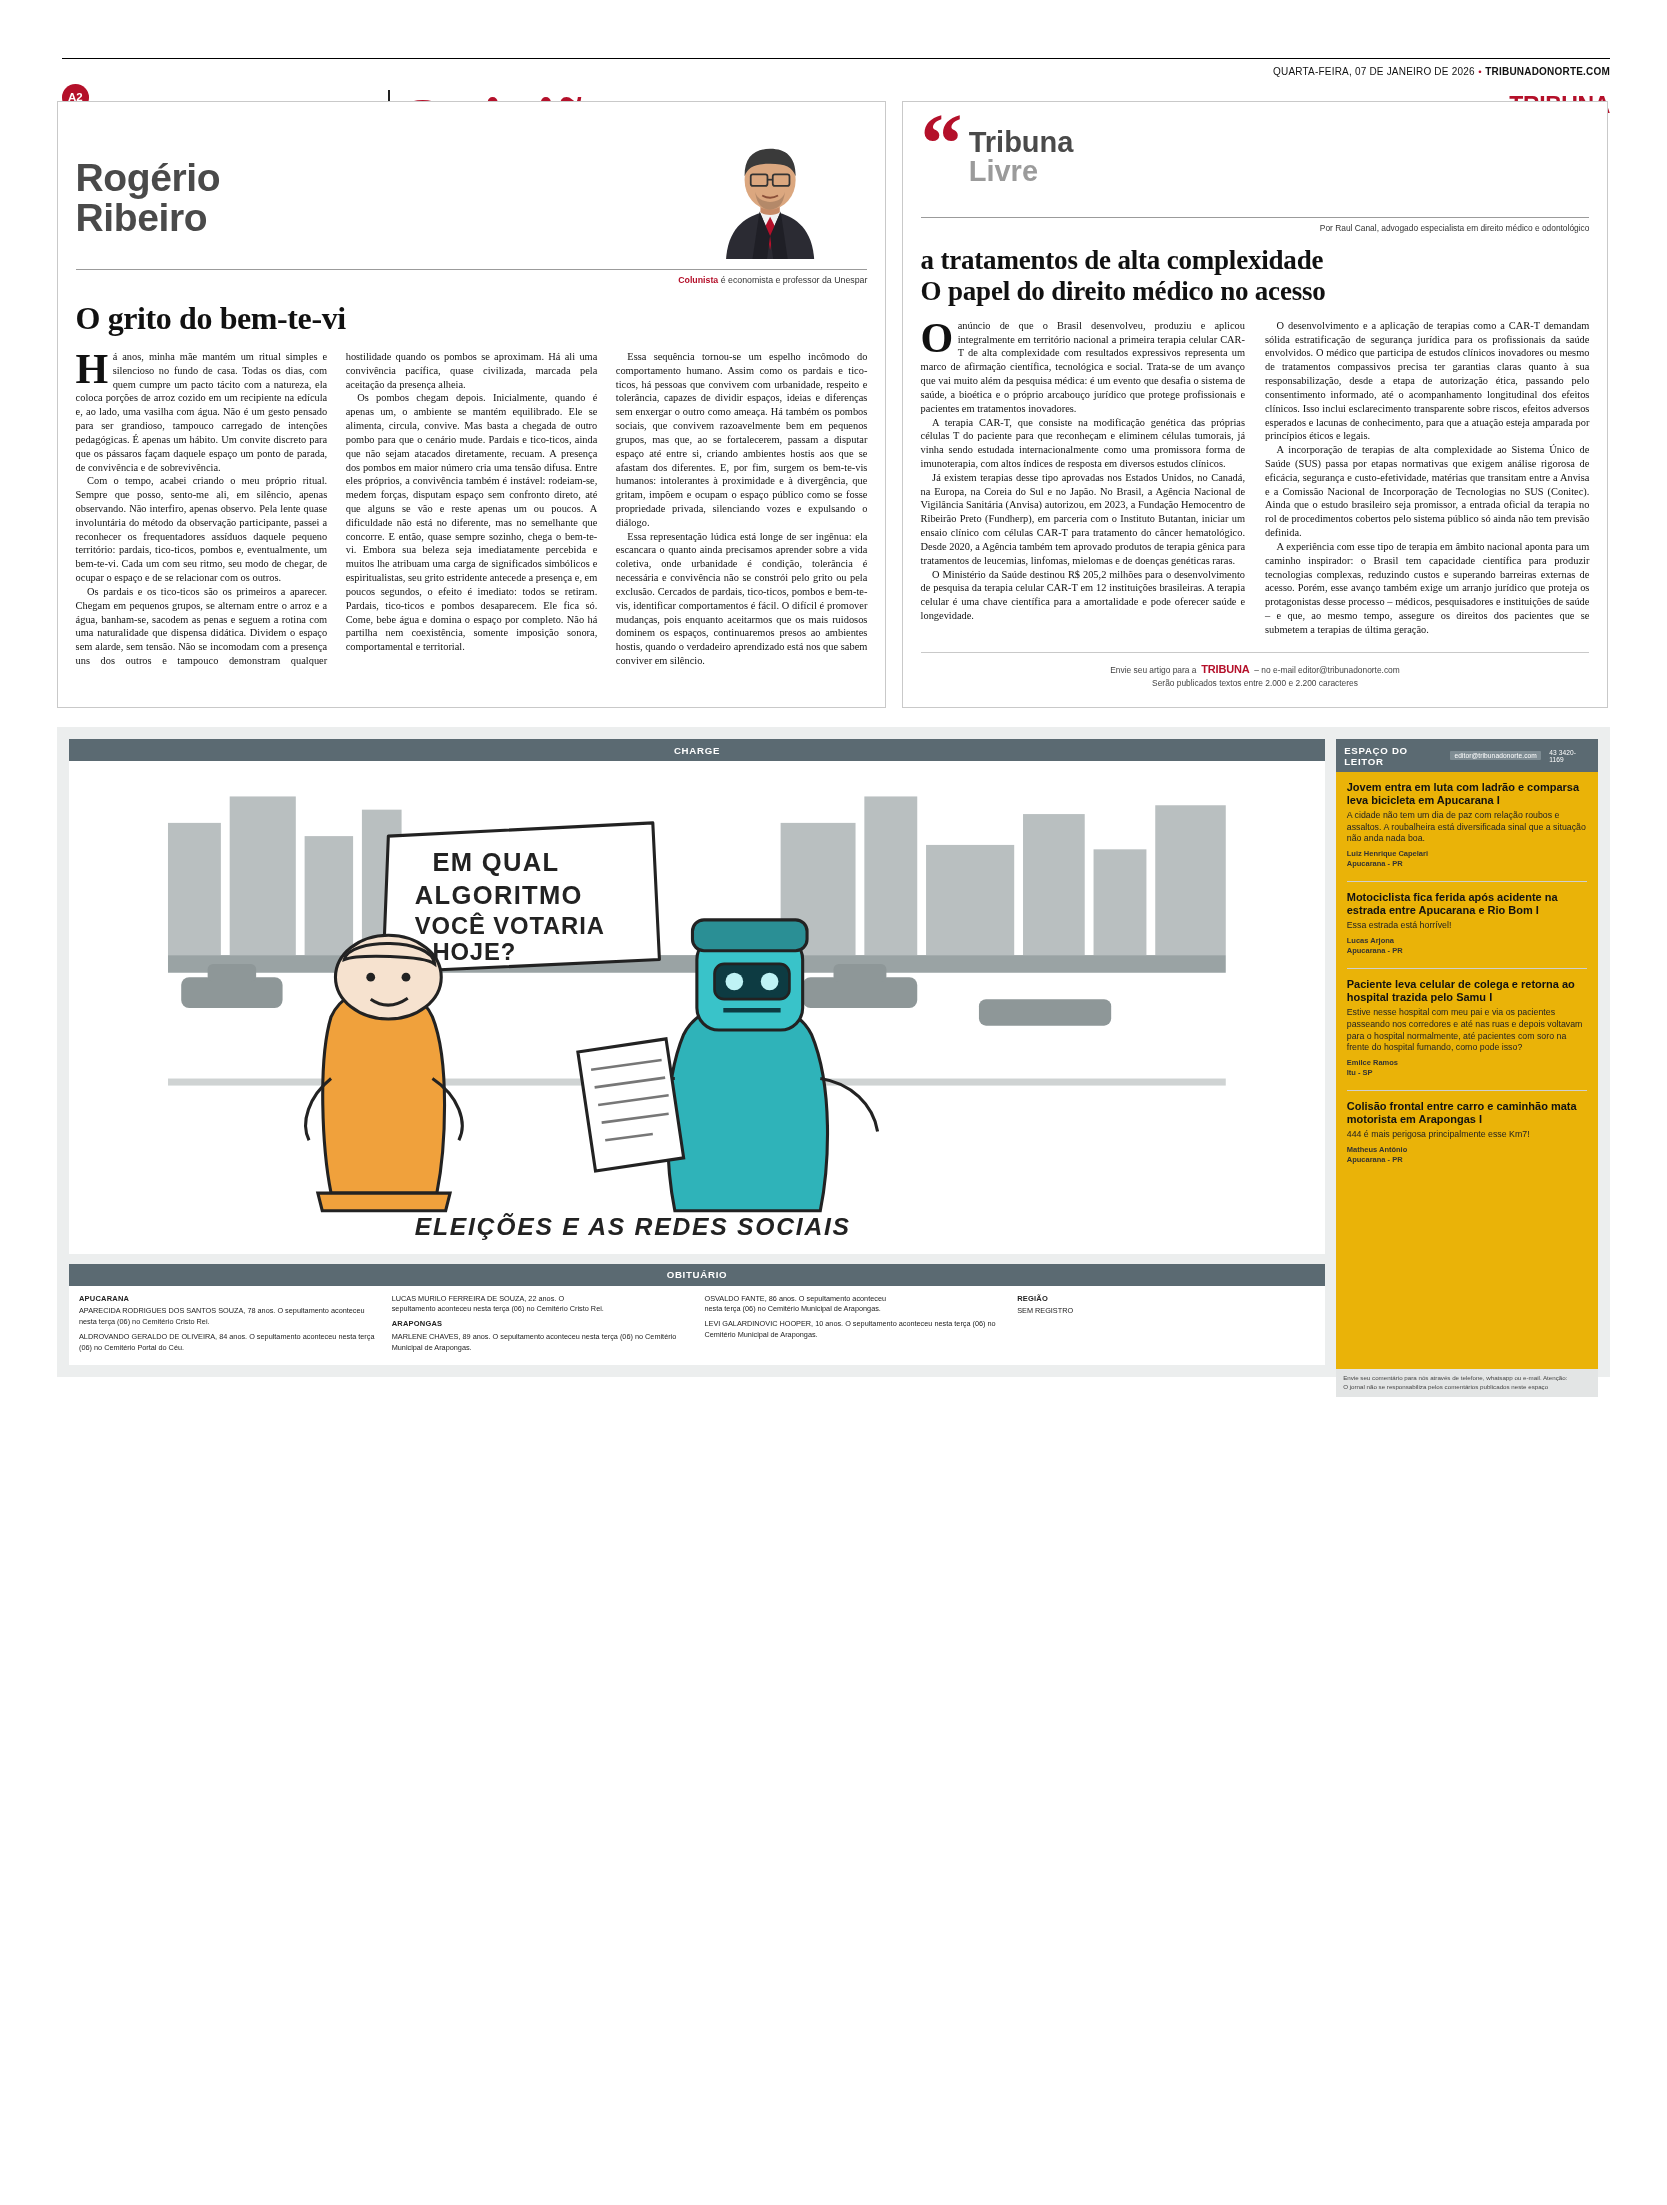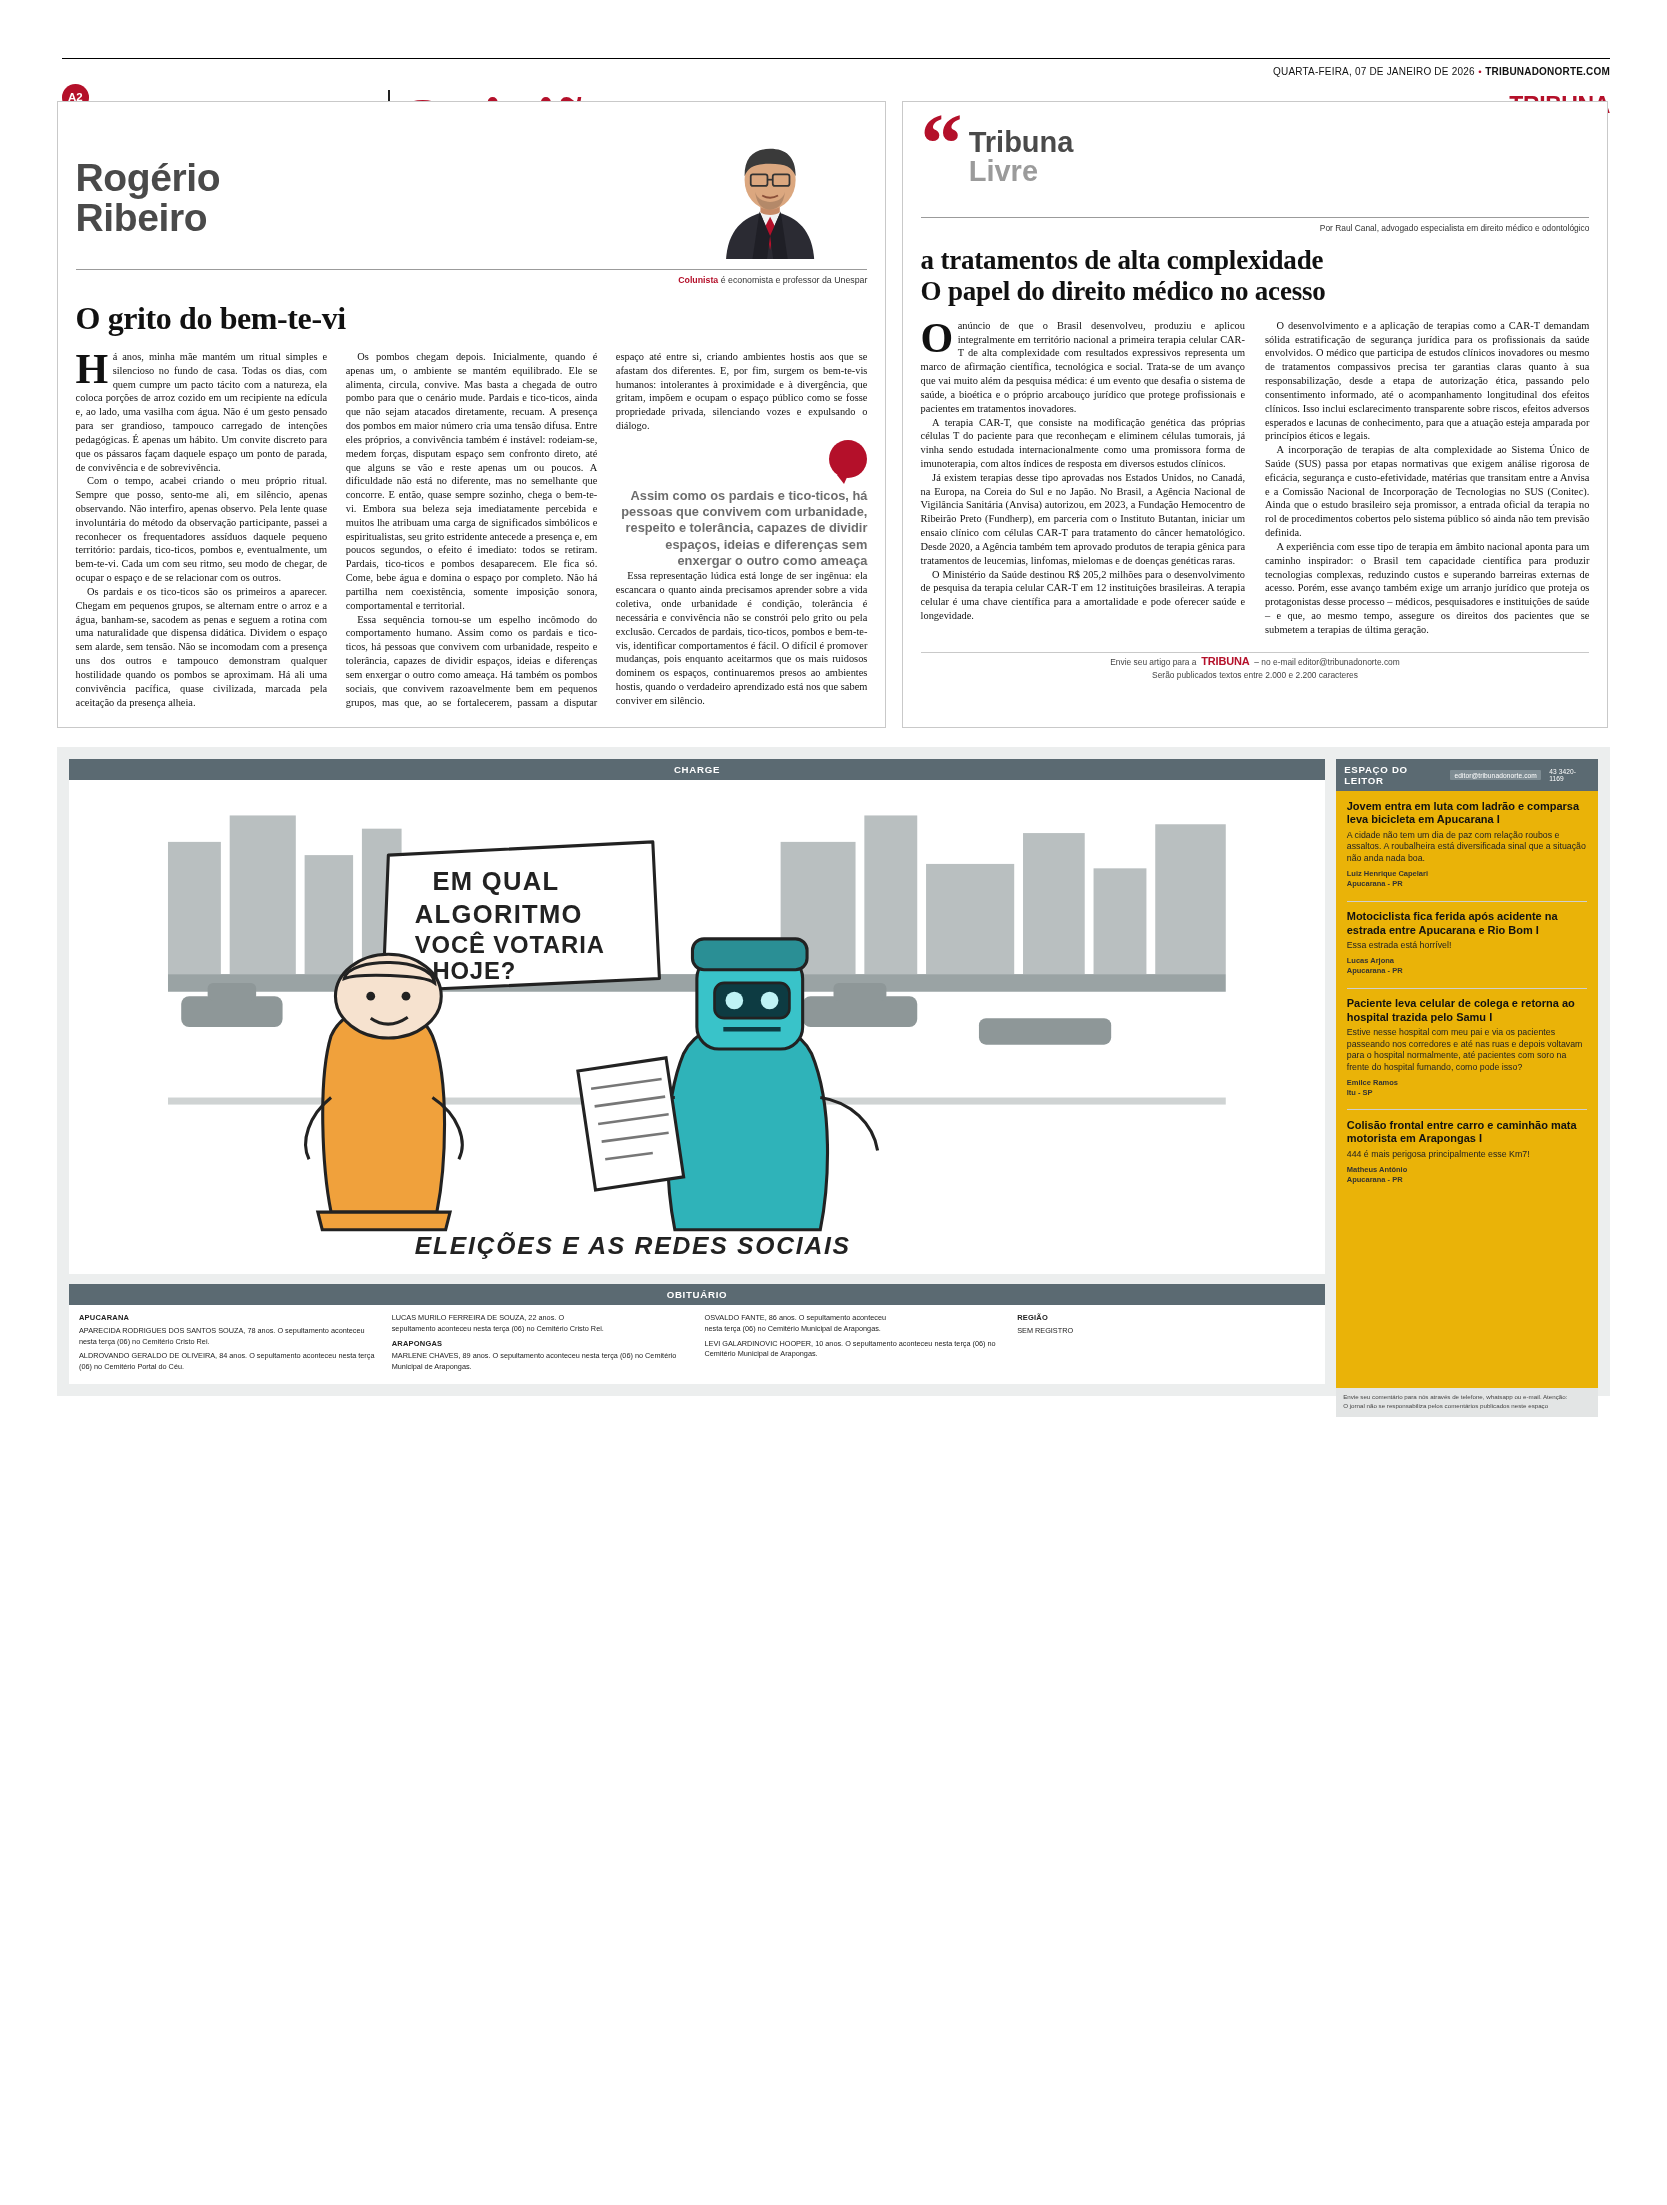--- a/index.html
+++ b/index.html
@@ -251,21 +251,21 @@
     font-weight:bold;
     font-size:27px;
     line-height:1.14;
     margin:12.3px 0 12.3px 0;
     color:#111;
     letter-spacing:-0.2px;
   }
   .tl-footer{
     margin-top:15px;
     border-top:0.9px solid #c9c9c9;
-    padding-top:0;
+    padding-top:8px;
     text-align:center;
     font-family:"Liberation Sans", sans-serif;
     font-size:8.4px;
     color:#444;
     line-height:1.5;
   }
   .tl-footer .brand{
     font-family:"Liberation Sans", sans-serif;
     font-weight:bold;
     color:#b4102a;
@@ -457,24 +457,20 @@
       </div>
 
       <div class="headline-left">O grito do bem-te-vi</div>
 
       <div class="cols3">
         <p class="first"><span class="dropcap">H</span><span>á anos, minha mãe mantém um ritual simples e silencioso no fundo de casa. Todas os dias, com quem cumpre um pacto tácito com a natureza, ela coloca porções de arroz cozido em um recipiente na edícula e, ao lado, uma vasilha com água. Não é um gesto pensado para ser grandioso, tampouco carregado de intenções pedagógicas. É apenas um hábito. Um convite discreto para que os pássaros façam daquele espaço um ponto de parada, de convivência e de sobrevivência.</span></p>
         <p>Com o tempo, acabei criando o meu próprio ritual. Sempre que posso, sento-me ali, em silêncio, apenas observando. Não interfiro, apenas observo. Pela lente quase involuntária do método da observação participante, passei a reconhecer os frequentadores assíduos daquele pequeno território: pardais, tico-ticos, pombos e, eventualmente, um bem-te-vi. Cada um com seu ritmo, seu modo de chegar, de ocupar o espaço e de se relacionar com os outros.</p>
         <p>Os pardais e os tico-ticos são os primeiros a aparecer. Chegam em pequenos grupos, se alternam entre o arroz e a água, banham-se, sacodem as penas e seguem a rotina com uma naturalidade que dispensa didática. Dividem o espaço sem alarde, sem tensão. Não se incomodam com a presença uns dos outros e tampouco demonstram qualquer hostilidade quando os pombos se aproximam. Há ali uma convivência pacífica, quase civilizada, marcada pela aceitação da presença alheia.</p>
         <p>Os pombos chegam depois. Inicialmente, quando é apenas um, o ambiente se mantém equilibrado. Ele se alimenta, circula, convive. Mas basta a chegada de outro pombo para que o cenário mude. Pardais e tico-ticos, ainda que não sejam atacados diretamente, recuam. A presença dos pombos em maior número cria uma tensão difusa. Entre eles próprios, a convivência também é instável: rodeiam-se, medem forças, disputam espaço sem confronto direto, até que alguns se vão e reste apenas um ou poucos. A dificuldade não está no diferente, mas no semelhante que concorre. E então, quase sempre sozinho, chega o bem-te-vi. Embora sua beleza seja imediatamente percebida e muitos lhe atribuam uma carga de significados simbólicos e espiritualistas, seu grito estridente antecede a presença e, em poucos segundos, o efeito é imediato: todos se retiram. Pardais, tico-ticos e pombos desaparecem. Ele fica só. Come, bebe água e domina o espaço por completo. Não há partilha nem coexistência, somente imposição sonora, comportamental e territorial.</p>
         <p>Essa sequência tornou-se um espelho incômodo do comportamento humano. Assim como os pardais e tico-ticos, há pessoas que convivem com urbanidade, respeito e tolerância, capazes de dividir espaços, ideias e diferenças sem enxergar o outro como ameaça. Há também os pombos sociais, que convivem razoavelmente bem em pequenos grupos, mas que, ao se fortalecerem, passam a disputar espaço até entre si, criando ambientes hostis aos que se afastam dos diferentes. E, por fim, surgem os bem-te-vis humanos: intolerantes à proximidade e à divergência, que gritam, impõem e ocupam o espaço público como se fosse propriedade privada, silenciando vozes e expulsando o diálogo.</p>
-        <div class="pullquote">
-          <div class="pq-icon"></div>
-          <span>Assim como os pardais e tico-ticos, há pessoas que convivem com urbanidade, respeito e tolerância, capazes de dividir espaços, ideias e diferenças sem enxergar o outro como ameaça</span>
-        </div>
         <p>Essa representação lúdica está longe de ser ingênua: ela escancara o quanto ainda precisamos aprender sobre a vida coletiva, onde urbanidade é condição, tolerância é necessária e convivência não se constrói pelo grito ou pela exclusão. Cercados de pardais, tico-ticos, pombos e bem-te-vis, identificar comportamentos é fácil. O difícil é promover mudanças, pois enquanto aceitarmos que os mais ruidosos dominem os espaços, continuaremos presos ao ambientes hostis, quando o verdadeiro aprendizado está nos que sabem conviver em silêncio.</p>
       </div>
     </div>
 
     <div class="box box-right">
       <div class="tl-head">
         <div class="tl-quote">“</div>
         <div class="tl-title">
           <div>Tribuna</div>
           <div class="l2">Livre</div>

